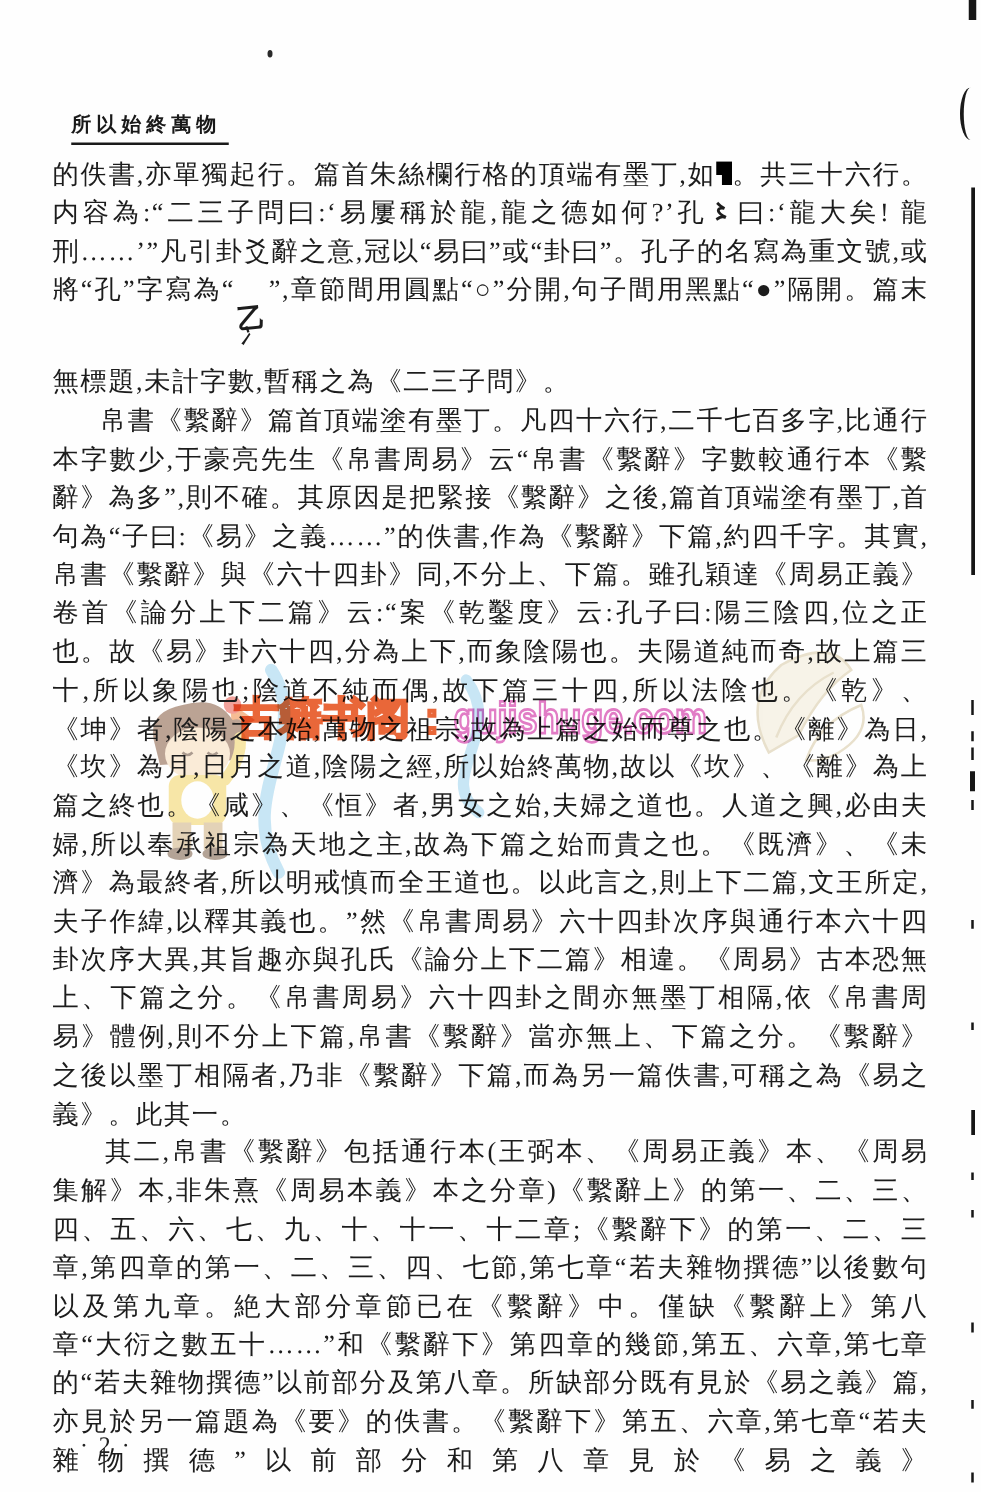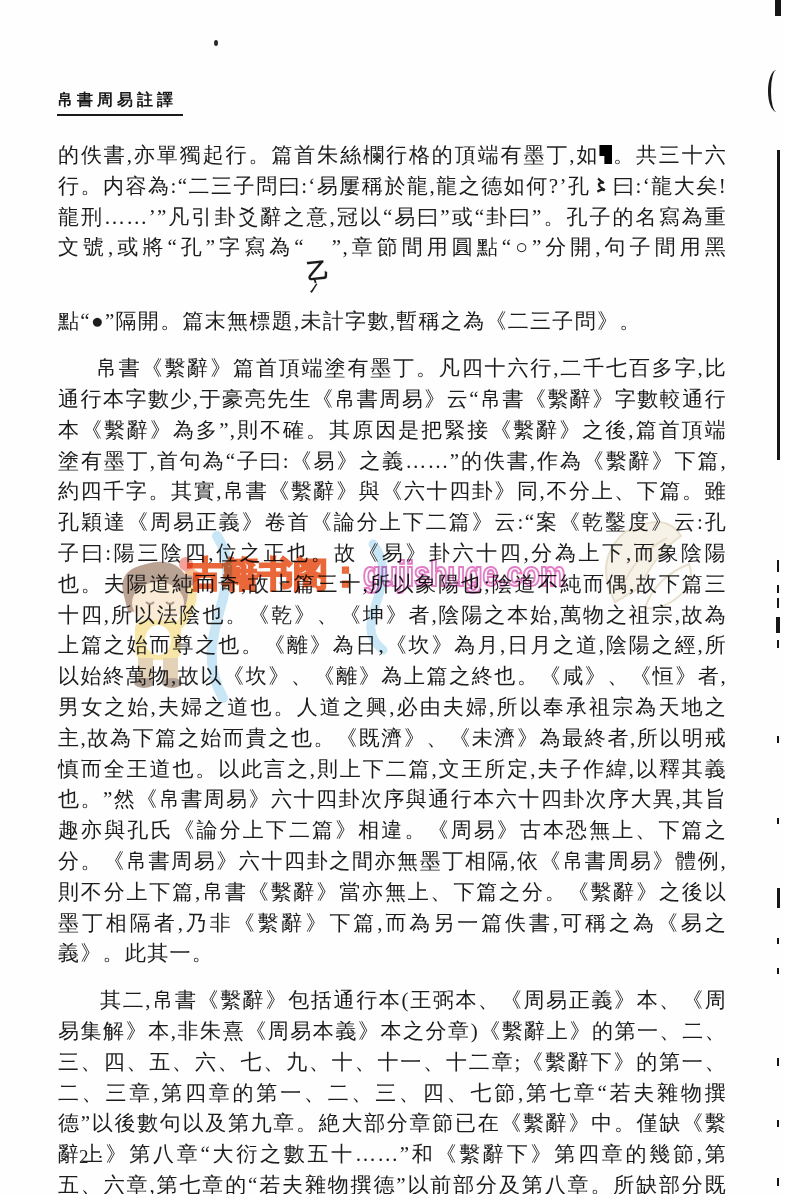--- a/index.html
+++ b/index.html
@@ -9,21 +9,21 @@
 
   
   .running-header{position:absolute;left:57px;top:90px;z-index:2;
     font-size:16px;font-weight:bold;letter-spacing:4px;color:#191919;
     border-bottom:2px solid #1a1a1a;padding:0 6px 3px 0;}
 
   
   .bodytext{position:absolute;left:42px;top:124px;width:701px;z-index:1;
     color:#1c1c1c;font-size:21px;line-height:30.8px;letter-spacing:1.3px;
     text-align:justify;}
-  .bodytext p{margin:16px;}
+  .bodytext p{margin:0;}
   .p2{text-indent:1.8em;margin-top:4px;}
   .p3{text-indent:2em;text-align-last:justify;}
 
   
   .ink-block{display:inline-block;width:13px;height:19px;background:#000;
     vertical-align:-2px;
     clip-path:polygon(0 0,100% 0,100% 100%,38% 100%,38% 58%,0 58%);}
 
   
   .repeat-mark{font-weight:bold;}
@@ -84,21 +84,21 @@
     <path d="M32 8 C66 60 2 105 38 170" stroke="#b7def2" stroke-width="10" fill="none" stroke-linecap="round"></path>
     <path d="M188 16 C220 58 162 94 198 122" stroke="#b7def2" stroke-width="9" fill="none" stroke-linecap="round"></path>
   </svg>
 
   <svg class="underlay" style="left:585px;top:490px;opacity:.55;" width="120" height="125" viewBox="0 0 120 125">
     <path d="M30 112 Q8 70 40 42 Q80 20 96 46 Q72 62 54 98 Z" fill="#f1ead6" stroke="#d6c7a2" stroke-width="2"></path>
     <path d="M36 100 Q50 64 82 48" stroke="#d6c7a2" stroke-width="2" fill="none"></path>
     <path d="M60 118 Q70 88 104 74 Q112 96 86 112 Q72 120 60 118 Z" fill="none" stroke="#d6c7a2" stroke-width="2"></path>
   </svg>
 
-  <div class="running-header">帛書周易註譯</div>
+  <div class="running-header">所以始終萬物</div>
 
   <div class="bodytext">
     <p><span>的佚書,亦單獨起行。篇首朱絲欄行格的頂端有墨丁,如</span><span class="ink-block"></span><span>。共三十六行。内容為:“二三子問曰:‘易屢稱於龍,龍之德如何?’孔</span><span class="repeat-mark">〻</span><span>曰:‘龍大矣! 龍刑……’”凡引卦爻辭之意,冠以“易曰”或“卦曰”。孔子的名寫為重文號,或將“孔”字寫為“</span><span class="kong-glyph">
           <span class="g-top">乙</span>
           <span class="g-bot">冫</span>
         </span><span>”,章節間用圓點“○”分開,句子間用黑點“●”隔開。篇末無標題,未計字數,暫稱之為《二三子問》。</span></p>
     <p class="p2">帛書《繫辭》篇首頂端塗有墨丁。凡四十六行,二千七百多字,比通行本字數少,于豪亮先生《帛書周易》云“帛書《繫辭》字數較通行本《繫辭》為多”,則不確。其原因是把緊接《繫辭》之後,篇首頂端塗有墨丁,首句為“子曰:《易》之義……”的佚書,作為《繫辭》下篇,約四千字。其實,帛書《繫辭》與《六十四卦》同,不分上、下篇。雖孔穎達《周易正義》卷首《論分上下二篇》云:“案《乾鑿度》云:孔子曰:陽三陰四,位之正也。故《易》卦六十四,分為上下,而象陰陽也。夫陽道純而奇,故上篇三十,所以象陽也;陰道不純而偶,故下篇三十四,所以法陰也。《乾》、《坤》者,陰陽之本始,萬物之祖宗,故為上篇之始而尊之也。《離》為日,《坎》為月,日月之道,陰陽之經,所以始終萬物,故以《坎》、《離》為上篇之終也。《咸》、《恒》者,男女之始,夫婦之道也。人道之興,必由夫婦,所以奉承祖宗為天地之主,故為下篇之始而貴之也。《既濟》、《未濟》為最終者,所以明戒慎而全王道也。以此言之,則上下二篇,文王所定,夫子作緯,以釋其義也。”然《帛書周易》六十四卦次序與通行本六十四卦次序大異,其旨趣亦與孔氏《論分上下二篇》相違。《周易》古本恐無上、下篇之分。《帛書周易》六十四卦之間亦無墨丁相隔,依《帛書周易》體例,則不分上下篇,帛書《繫辭》當亦無上、下篇之分。《繫辭》之後以墨丁相隔者,乃非《繫辭》下篇,而為另一篇佚書,可稱之為《易之義》。此其一。</p>
     <p class="p3">其二,帛書《繫辭》包括通行本(王弼本、《周易正義》本、《周易集解》本,非朱熹《周易本義》本之分章)《繫辭上》的第一、二、三、四、五、六、七、九、十、十一、十二章;《繫辭下》的第一、二、三章,第四章的第一、二、三、四、七節,第七章“若夫雜物撰德”以後數句以及第九章。絶大部分章節已在《繫辭》中。僅缺《繫辭上》第八章“大衍之數五十……”和《繫辭下》第四章的幾節,第五、六章,第七章的“若夫雜物撰德”以前部分及第八章。所缺部分既有見於《易之義》篇,亦見於另一篇題為《要》的佚書。《繫辭下》第五、六章,第七章“若夫雜物撰德”以前部分和第八章見於《易之義》</p>
   </div>
 

